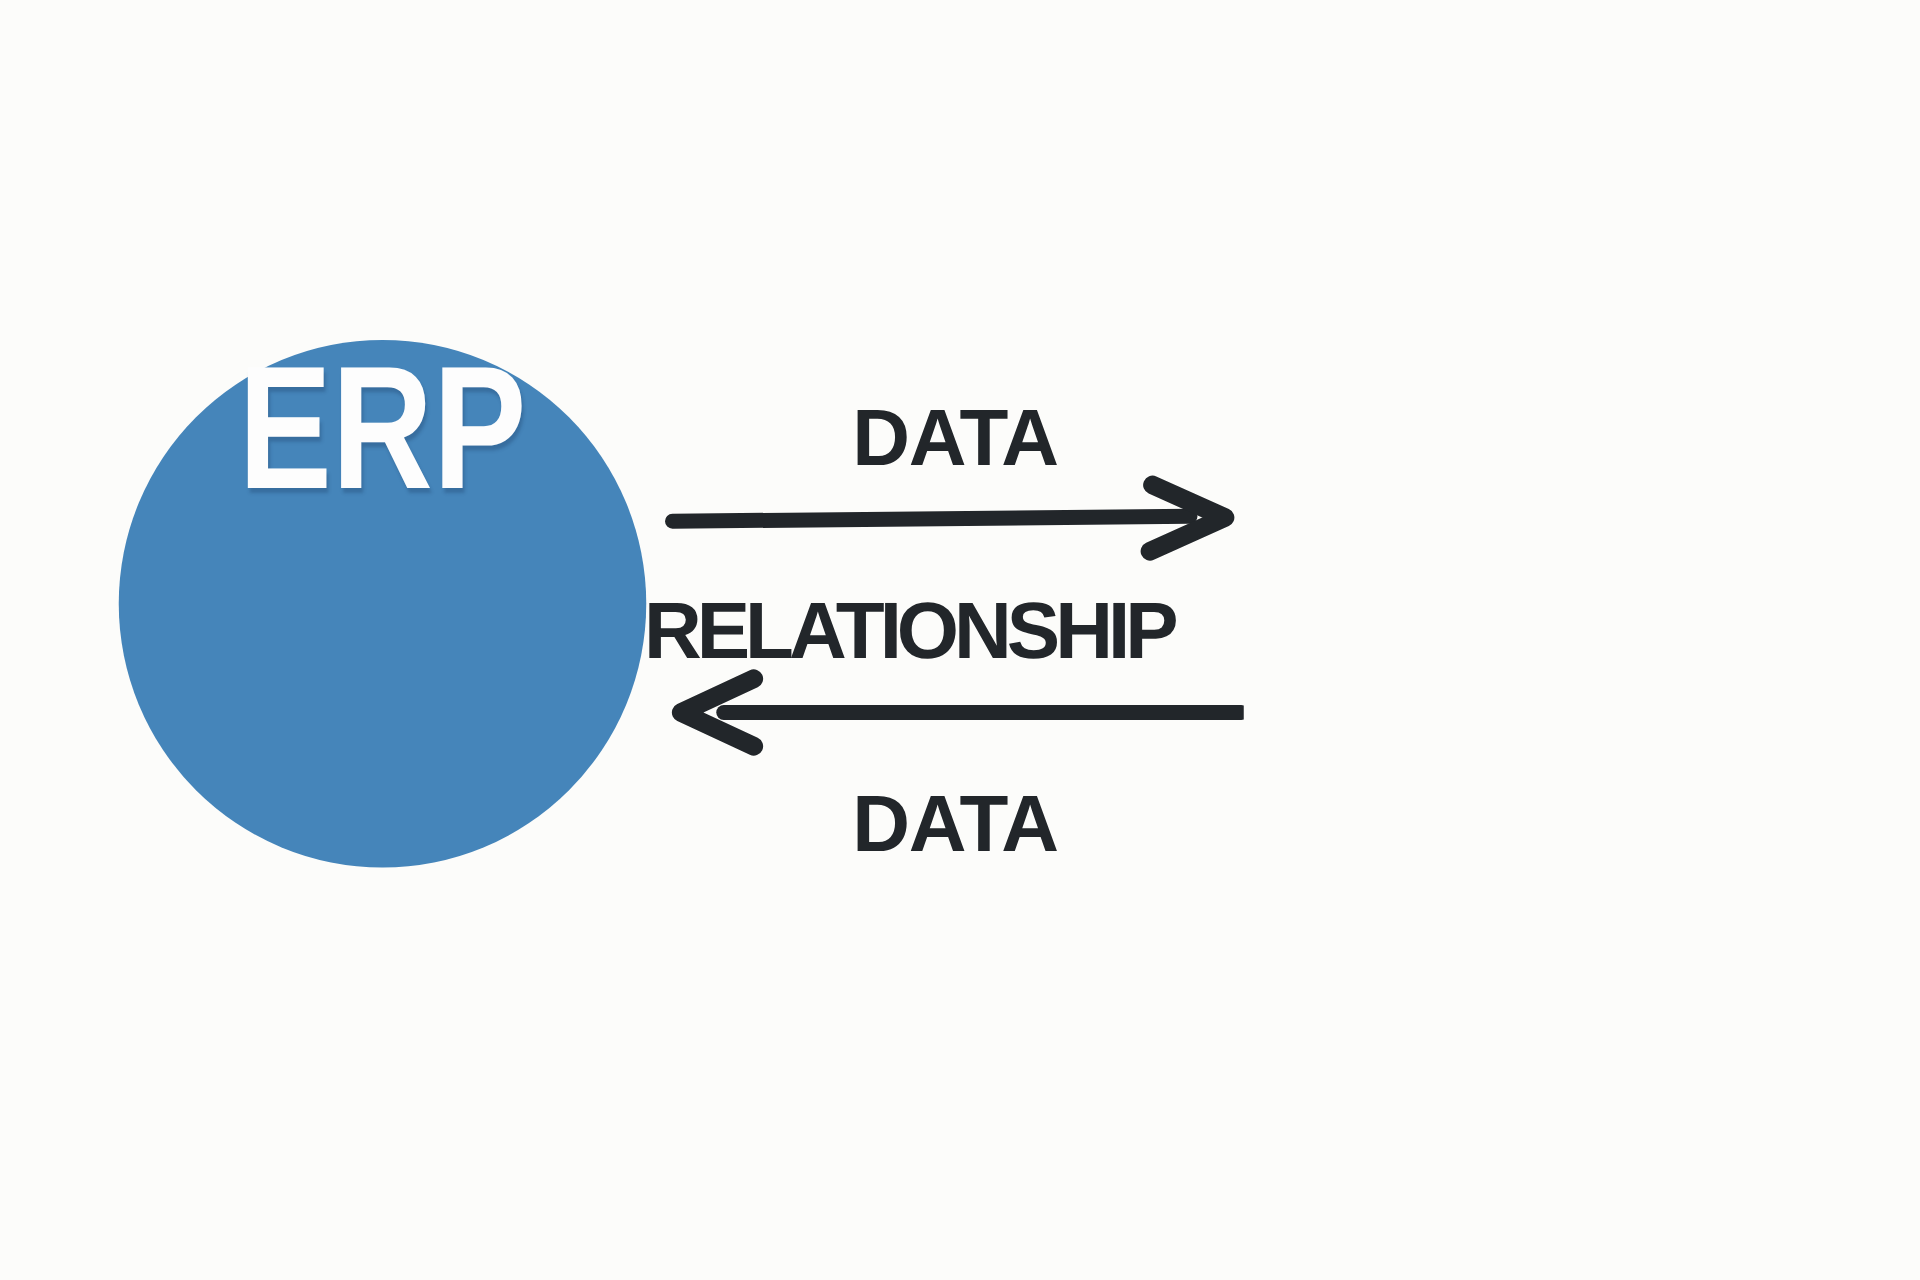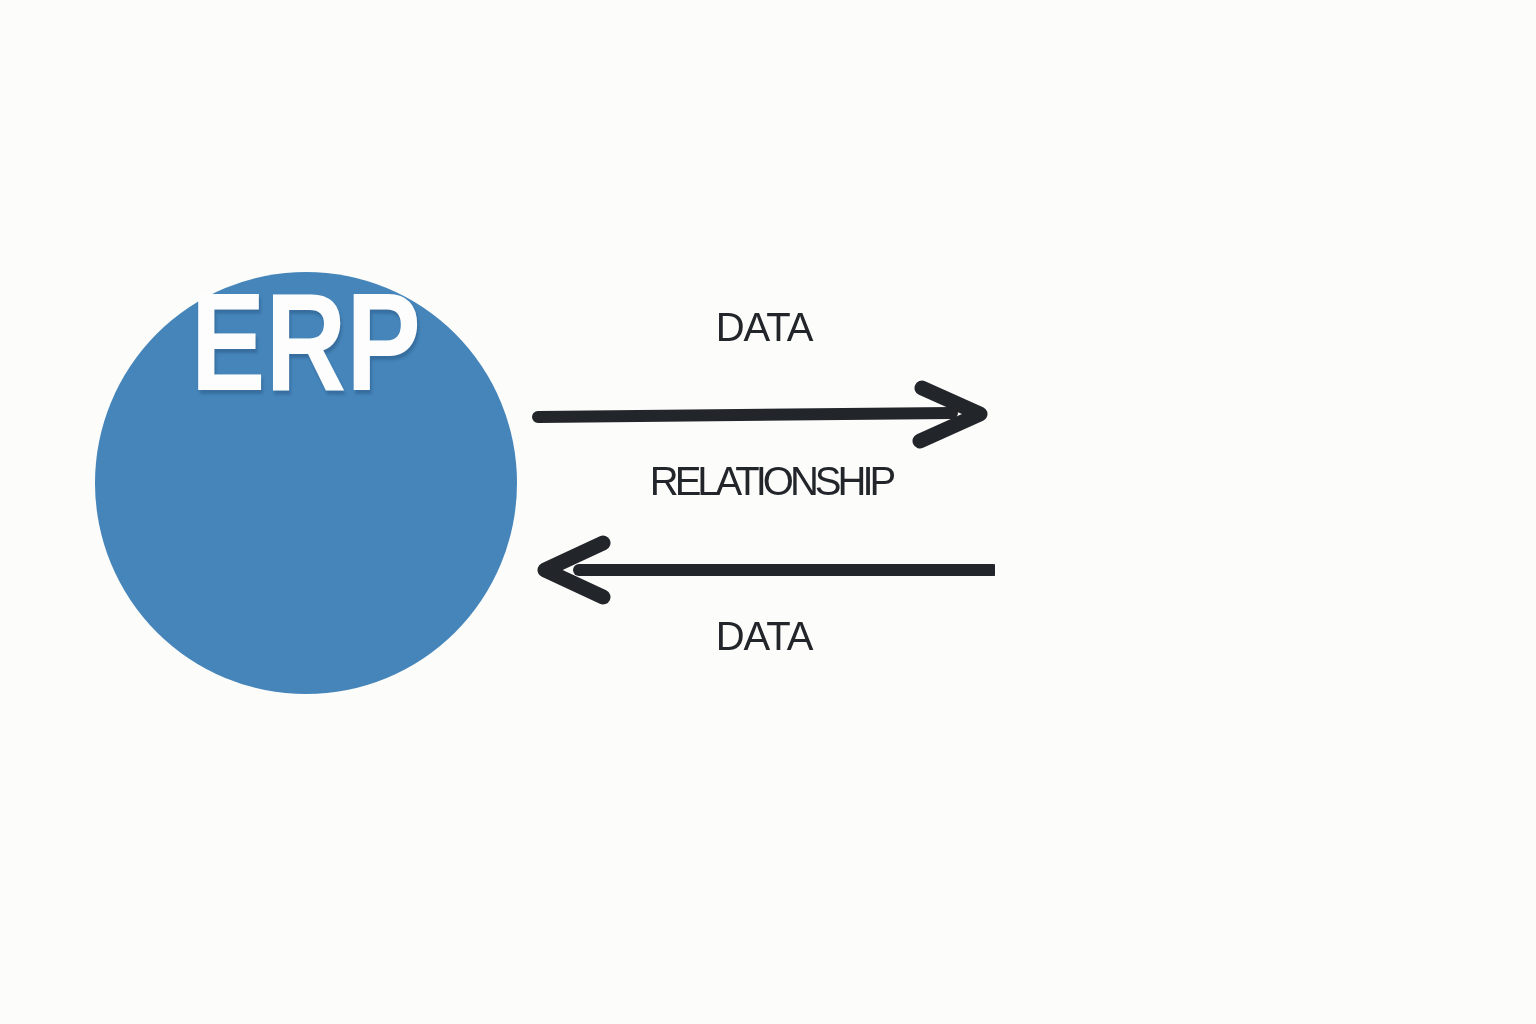--- a/index.html
+++ b/index.html
@@ -34,27 +34,28 @@
     line-height: 1;
     letter-spacing: 0;
     transform: scaleX(0.80);
     text-shadow: 2px 4px 3px rgba(20, 50, 90, 0.28);
     white-space: nowrap;
   }
   .mid-label {
     position: absolute;
     transform: translateX(-50%);
     color: var(--ink, #22262a);
-    font-weight: normal;
-    font-size: 40px;
+    font-weight: bold;
+    font-size: 64px;
     line-height: 1;
     white-space: nowrap;
+    margin-top: 11px;
   }
   .mid-label.top-data    { left: 764px; top: 307px; letter-spacing: -1px; }
-  .mid-label.relationship{ left: 771px; top: 461px; letter-spacing: -4px; }
+  .mid-label.relationship{ left: 727px; top: 461px; letter-spacing: -4px; }
   .mid-label.bottom-data { left: 764px; top: 616px; letter-spacing: -1px; }
   .arrow { position: absolute; display: block; }
   .arrow path {
     stroke: var(--ink, #22262a);
     fill: none;
   }
   .arrow path.shaft { stroke-width: 12; stroke-linecap: round; }
   .arrow path.head  { stroke-width: 15; stroke-linecap: round; stroke-linejoin: round; }
   .arrow.arrow-top    { left: 528px; top: 380px; }
   .arrow.arrow-bottom { left: 535px; top: 535px; }

